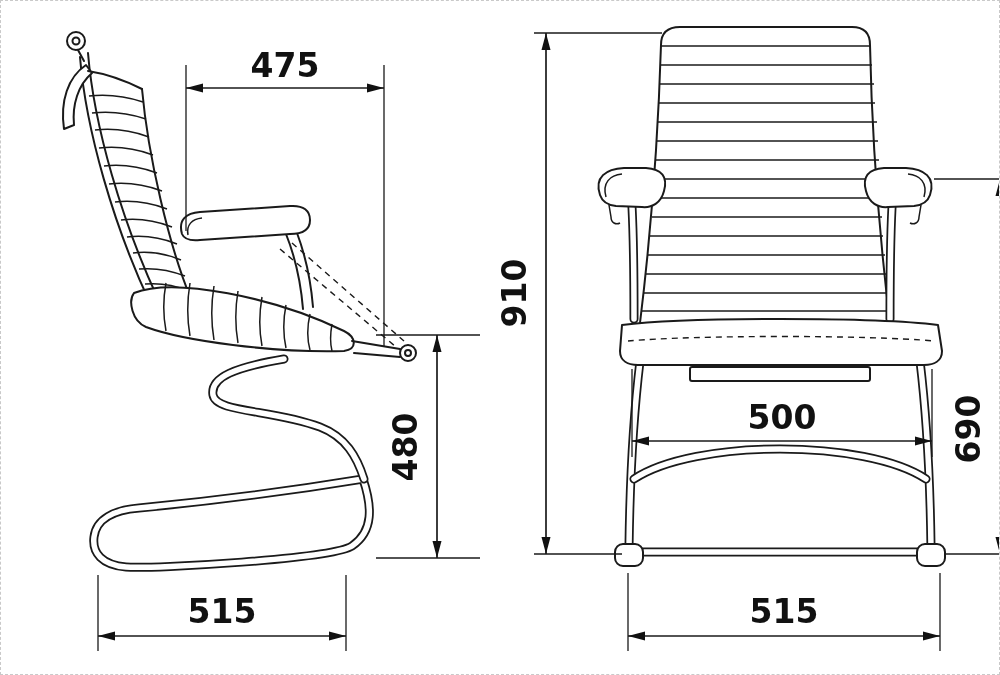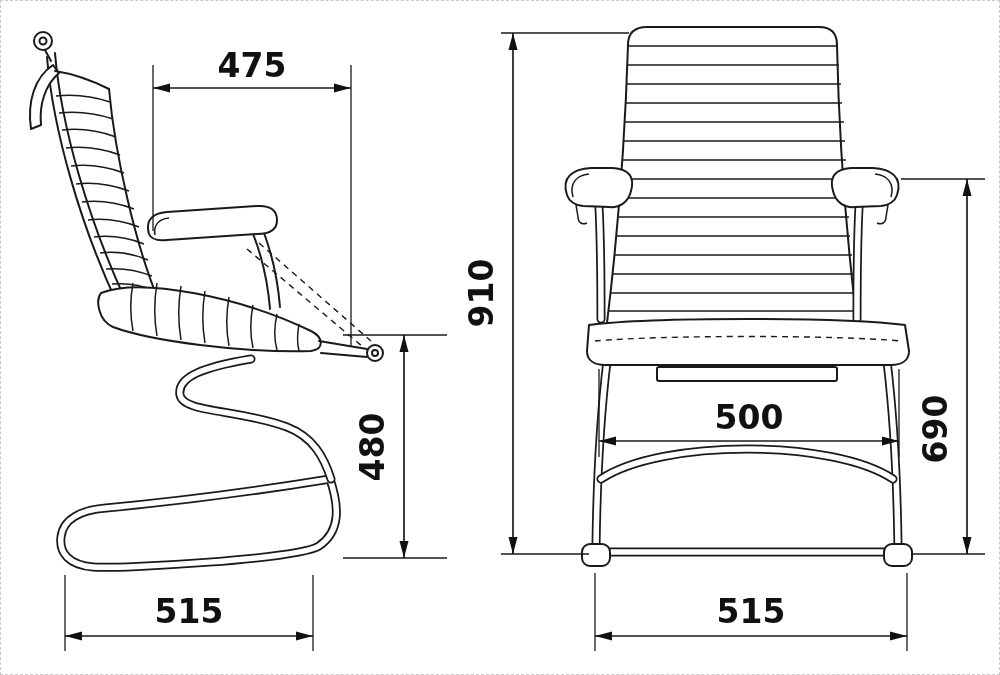--- a/index.html
+++ b/index.html
@@ -4,20 +4,21 @@
 <style>
   html,body{margin:0;padding:0;background:#fff;}
   .canvas{
     position:relative;
     width:1000px;height:675px;
     background:#fff;
     border:1px dashed #c9c9c9;
     box-sizing:border-box;
     font-family:"DejaVu Sans", sans-serif;
     overflow:hidden;
+    padding-left:33px;
   }
   svg{display:block;}
   .ln{fill:none;stroke:#1a1a1a;stroke-width:2;stroke-linecap:round;stroke-linejoin:round;}
   .lnw{fill:#fff;stroke:#1a1a1a;stroke-width:2;stroke-linecap:round;stroke-linejoin:round;}
   .rib{fill:none;stroke:#1a1a1a;stroke-width:1.5;}
   .tube-out{fill:none;stroke:#1a1a1a;stroke-width:9;stroke-linecap:round;}
   .tube-in{fill:none;stroke:#ffffff;stroke-width:5.5;stroke-linecap:round;}
   .dim{fill:none;stroke:#1a1a1a;stroke-width:1.7;}
   .ext{fill:none;stroke:#1a1a1a;stroke-width:1.3;}
   .dashed{fill:none;stroke:#1a1a1a;stroke-width:1.4;stroke-dasharray:6 5;}

